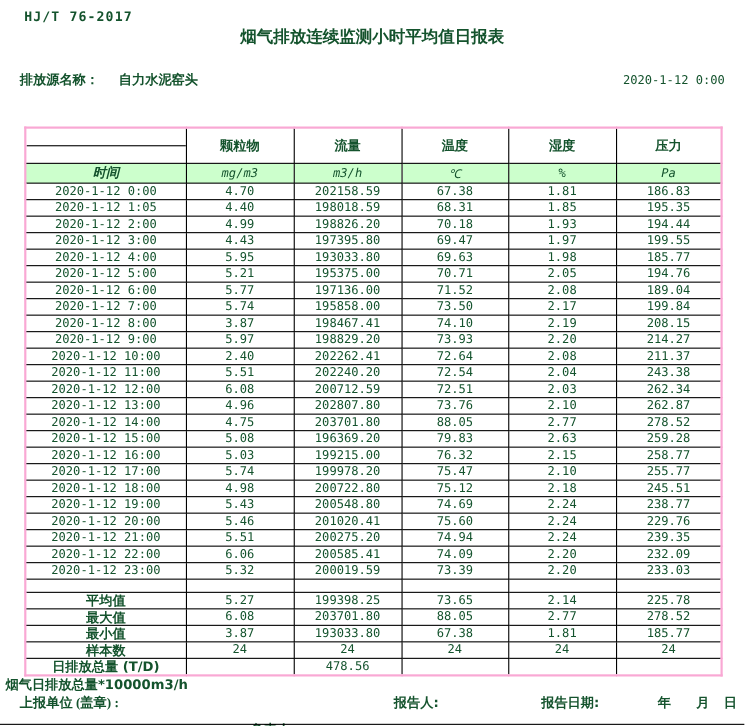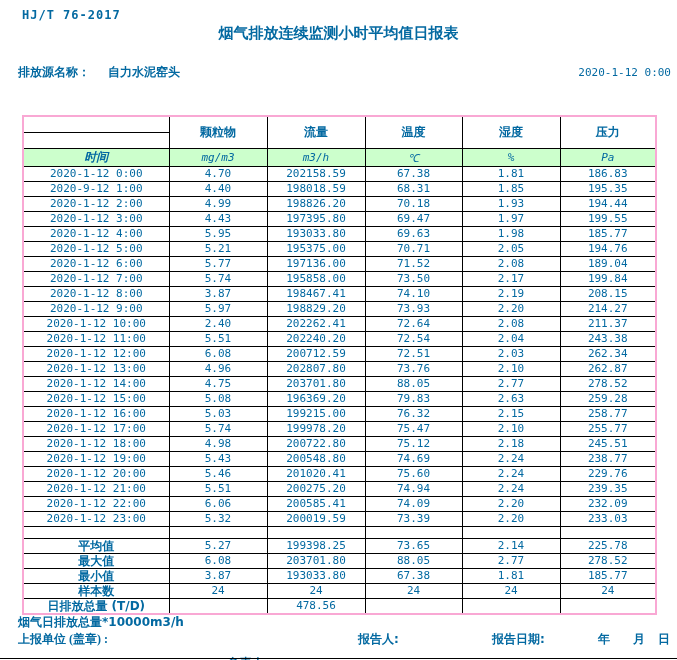--- a/index.html
+++ b/index.html
@@ -2,34 +2,34 @@
 <html><head>
 <meta charset="utf-8">
 <style>
   html, body { margin:0; padding:0; background:#ffffff; }
   .page {
     position: relative;
     width: 677px;
     height: 660px;
     background: #ffffff;
     font-family: "DejaVu Sans", "Liberation Sans", sans-serif;
-    color: #0369a1;
+    color: #14532d;
     overflow: hidden;
   }
   .standard {
     position: absolute; left: 22px; top: 8px;
     font-size: 12px; font-weight: bold; letter-spacing: 1px;
     font-family: "DejaVu Sans Mono", monospace;
   }
   .title {
     position: absolute; left: 0; top: 24px; width: 100%;
     text-align: center; font-size: 15px; font-weight: bold;
   }
   .source-line {
-    position: absolute; left: 18px; right: 6px; top: 64px;
+    position: absolute; left: 18px; right: 18px; top: 64px;
     font-size: 12px; font-weight: bold;
     display: flex; align-items: baseline;
   }
   .source-name { margin-left: 18px; text-align: center; }
   .datetime {
     margin-left: auto; font-weight: normal; font-size: 11px;
     font-family: "DejaVu Sans Mono", monospace;
   }
   table.report {
     position: absolute; left: 22px; top: 115px;
@@ -56,21 +56,21 @@
   tbody td {
     height: 14px; font-size: 11px; line-height: 14px;
     font-family: "DejaVu Sans Mono", monospace;
   }
   tr.blankrow td { height: 11px; }
   td.sumlabel {
     font-family: "DejaVu Sans", sans-serif;
     font-size: 12px; font-weight: bold;
   }
   .footer-note {
-    position: absolute; left: 18px; top: 614px;
+    position: absolute; left: 5px; top: 614px;
     font-size: 12px; font-weight: bold;
   }
   .footer-line {
     position: absolute; left: 0; top: 631px; width: 100%;
     font-size: 12px; font-weight: bold; height: 16px;
   }
   .footer-line span { position: absolute; white-space: nowrap; }
   .fl-unit { left: 18px; font-family: Liberation Serif, serif; }
   .fl-resp { left: 228px; margin-top: 24px; }
   .fl-rept { left: 358px; }
@@ -131,21 +131,21 @@
     <tbody id="hour-rows">
         <tr>
           <td>2020-1-12 0:00</td>
           <td>4.70</td>
           <td>202158.59</td>
           <td>67.38</td>
           <td>1.81</td>
           <td>186.83</td>
         </tr>
         <tr>
-          <td>2020-9-12 1:00</td>
+          <td>2020-1-12 1:05</td>
           <td>4.40</td>
           <td>198018.59</td>
           <td>68.31</td>
           <td>1.85</td>
           <td>195.35</td>
         </tr>
         <tr>
           <td>2020-1-12 2:00</td>
           <td>4.99</td>
           <td>198826.20</td>

